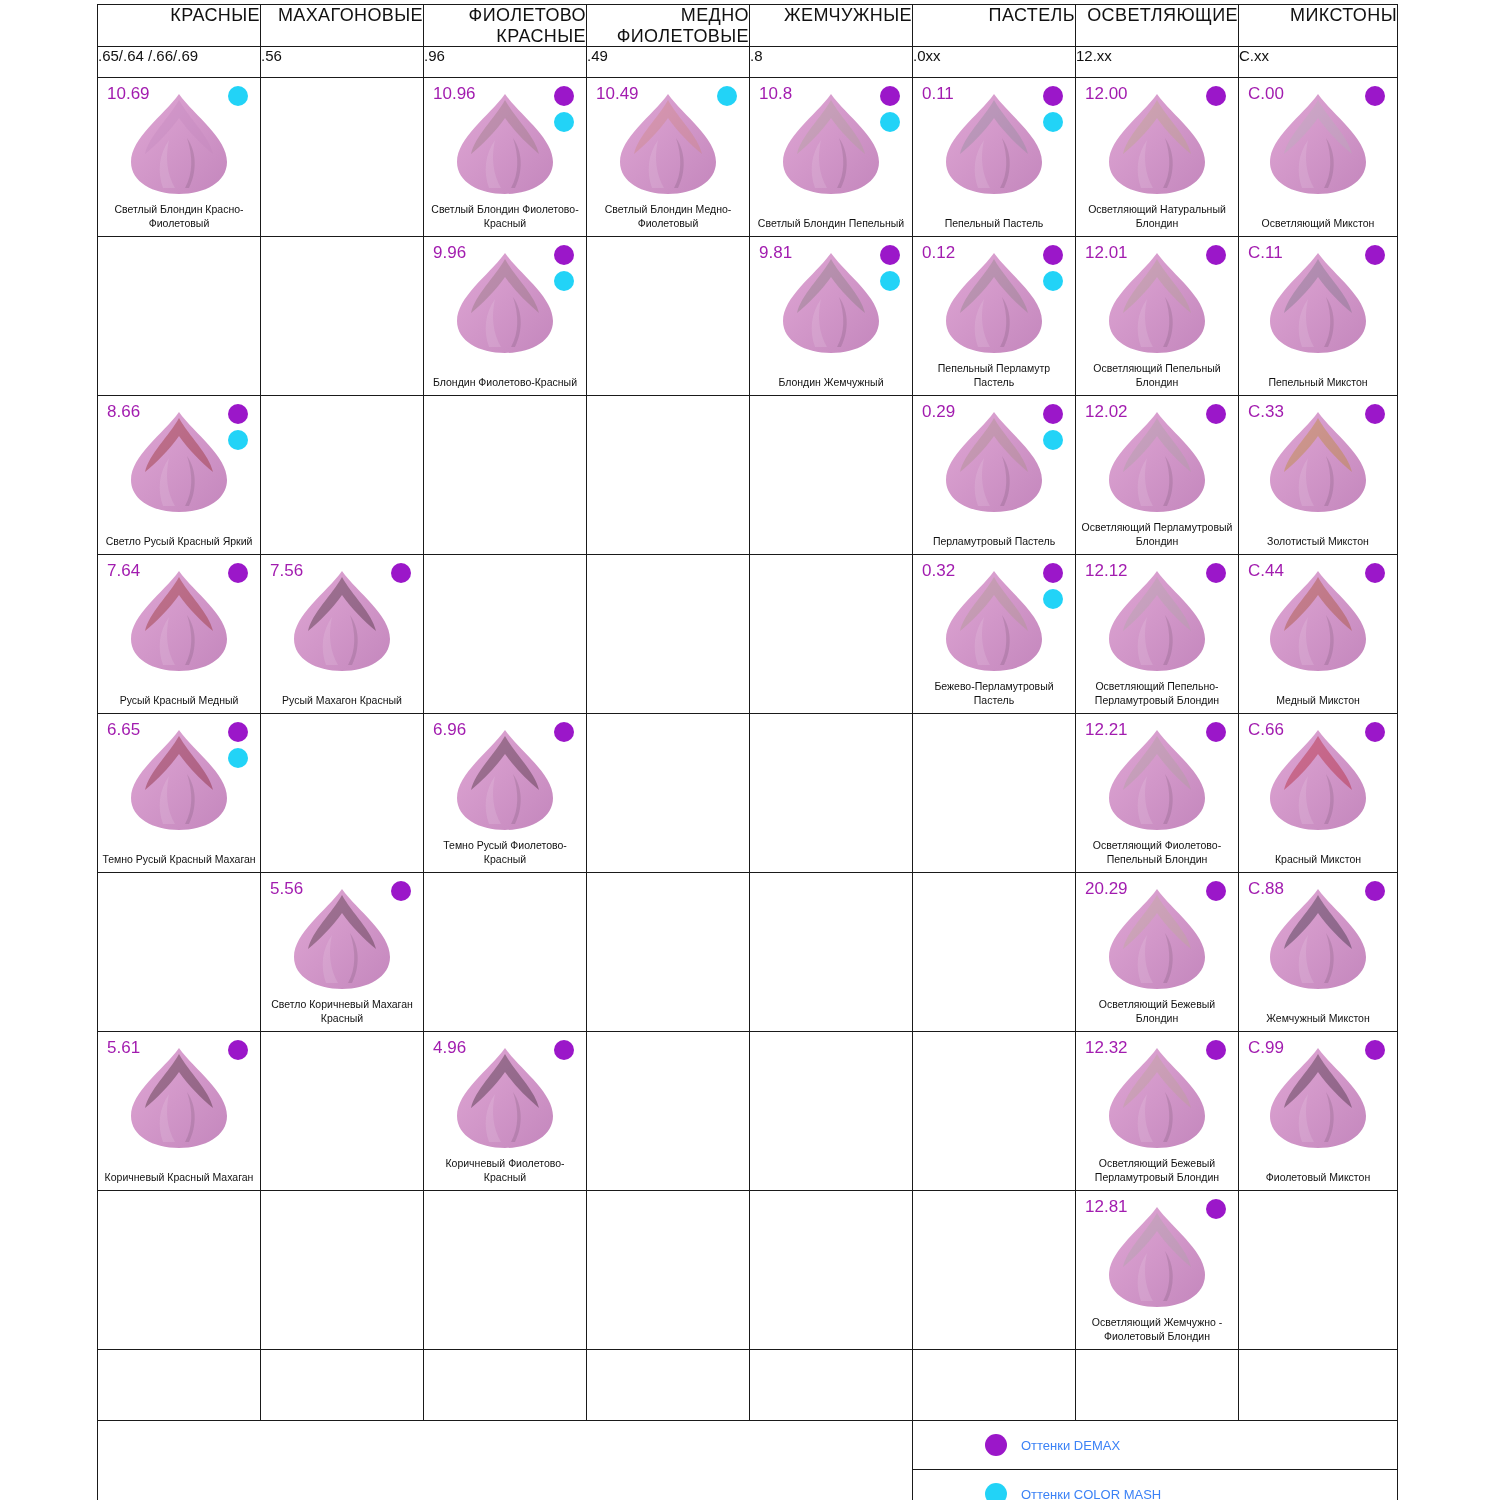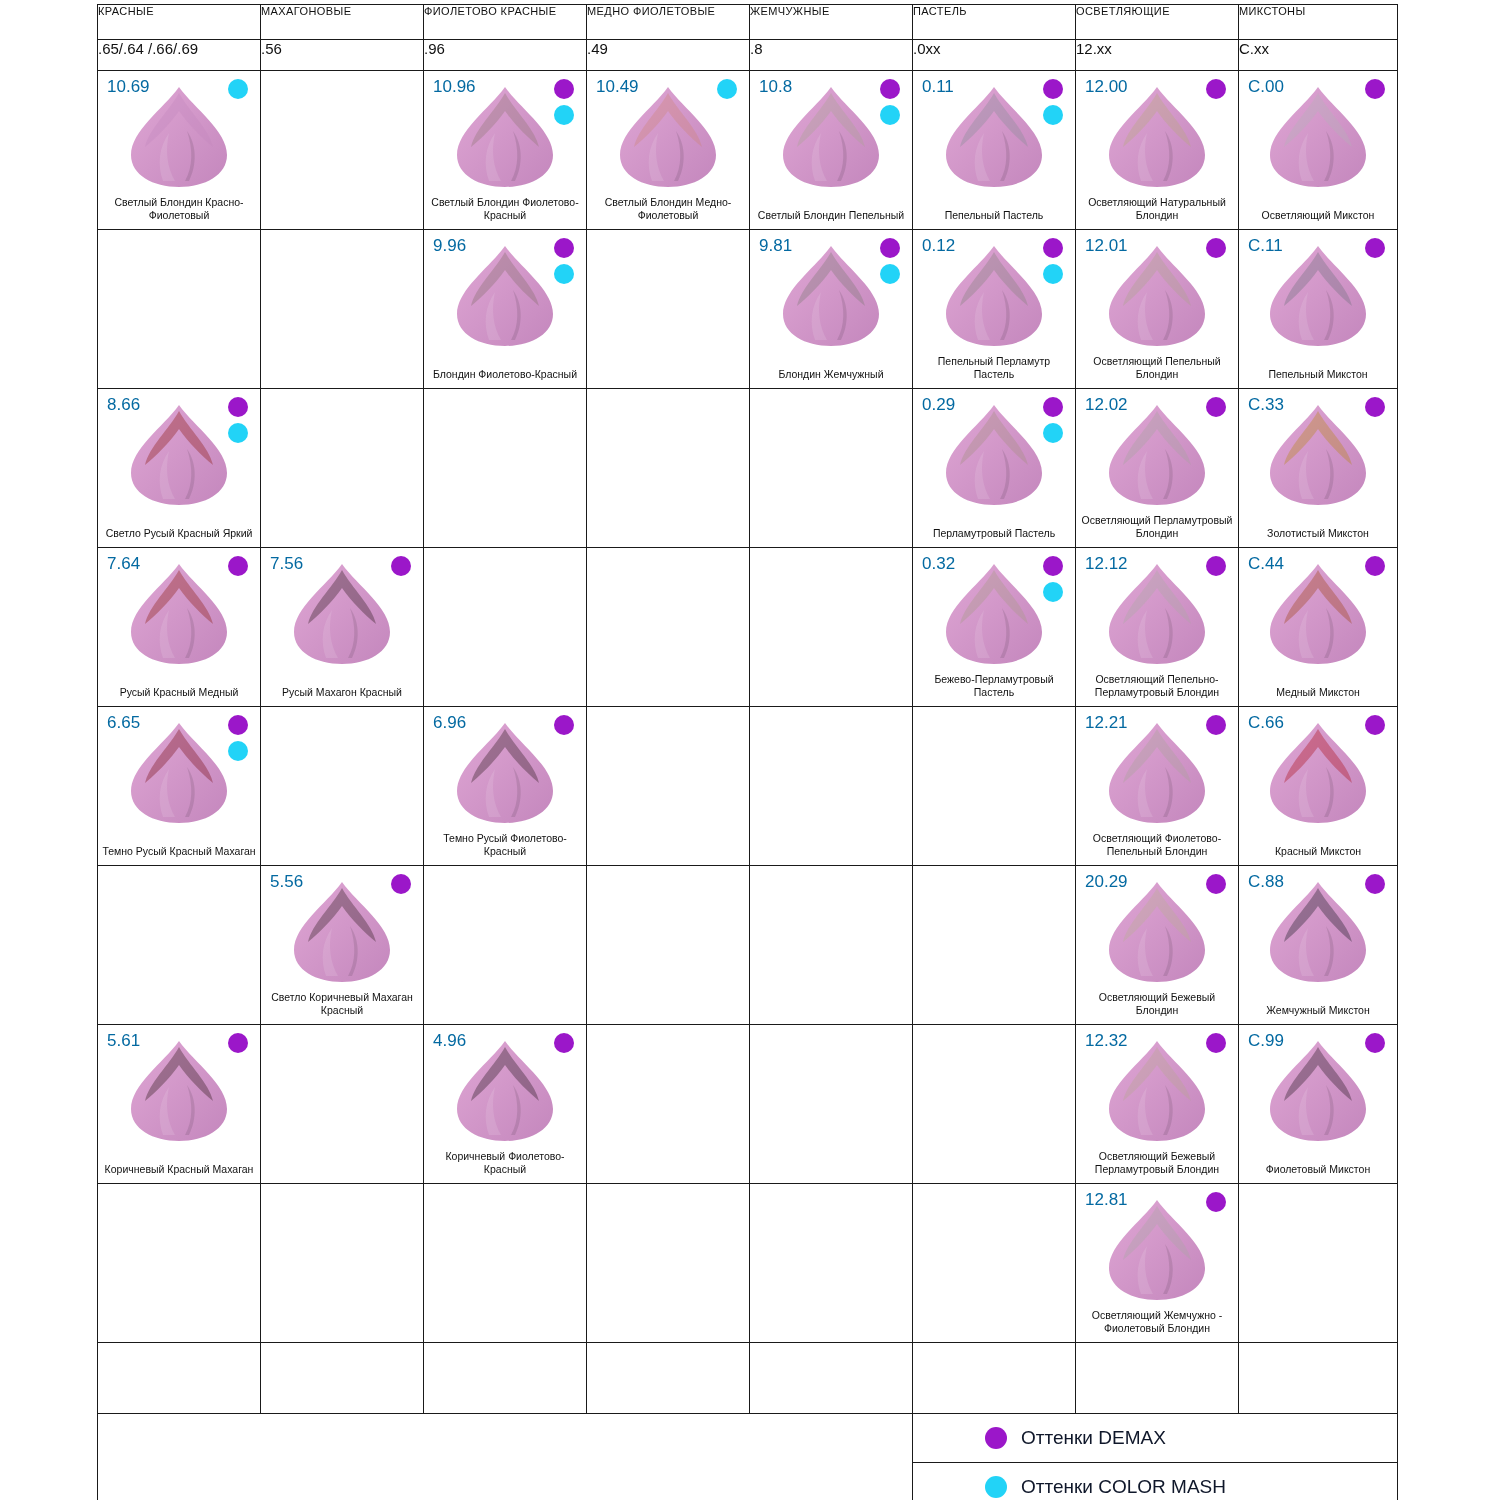--- a/index.html
+++ b/index.html
@@ -18,37 +18,37 @@
     width:1300px;
   }
   table.chart td{
     border:1px solid #1a1a1a;
     vertical-align:top;
     padding:0;
     position:relative;
   }
   .hdr{
     height:34px;
-    text-align:left;
+    text-align:right;
     vertical-align:middle;
-    font-size:11px;
+    font-size:18px;
     letter-spacing:.4px;
     line-height:1.15;
   }
   .sub{
     height:30px;
     vertical-align:middle;
     font-size:15px;
   }
   .cell{height:158px;}
   .code{
     position:absolute;
     left:9px;top:6px;
     font-size:17px;
-    color:#0369a1;
+    color:#a21caf;
   }
   .dot{
     position:absolute;
     width:20px;height:20px;
     border-radius:50%;
   }
   .dot.demax{background:#9b17c9;right:12px;top:8px;}
   .dot.mash{background:#22d3f7;right:12px;top:34px;}
   .dot.mash.solo{top:8px;}
   .swatch{
@@ -76,21 +76,21 @@
     display:flex;
     align-items:center;
     height:100%;
     padding-left:72px;
     gap:14px;
   }
   .legend-dot{
     width:22px;height:22px;border-radius:50%;
     flex:0 0 auto;
   }
-  .legend-text{font-size:19px;color:#0f172a;}
+  .legend-text{font-size:13px;color:#3b82f6;}
 </style>
 </head>
 <body>
 
 <div id="sheet">
   <table class="chart">
     <colgroup>
       <col style="width:163px">
         <col style="width:163px">
         <col style="width:163px">

